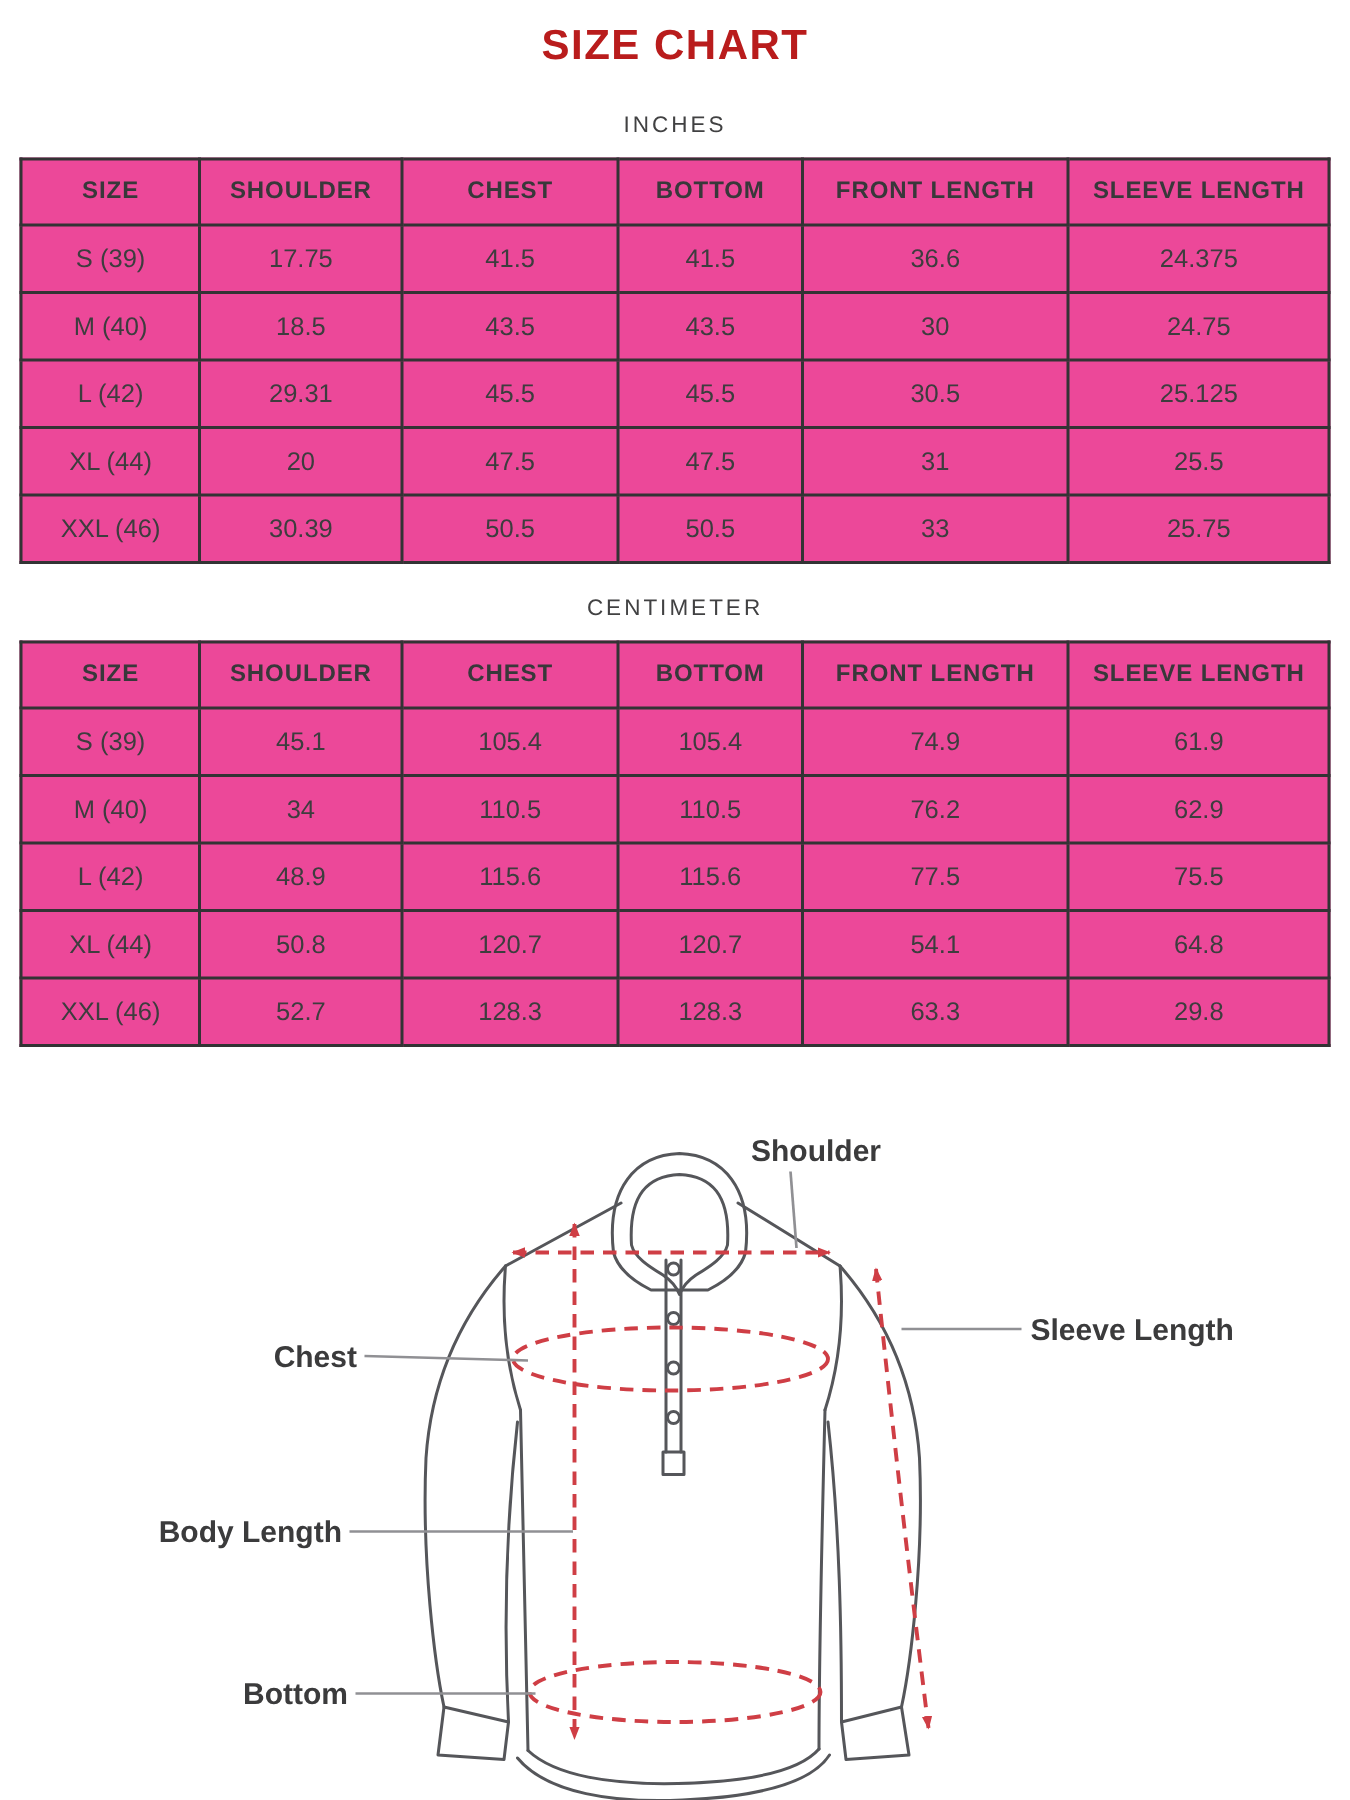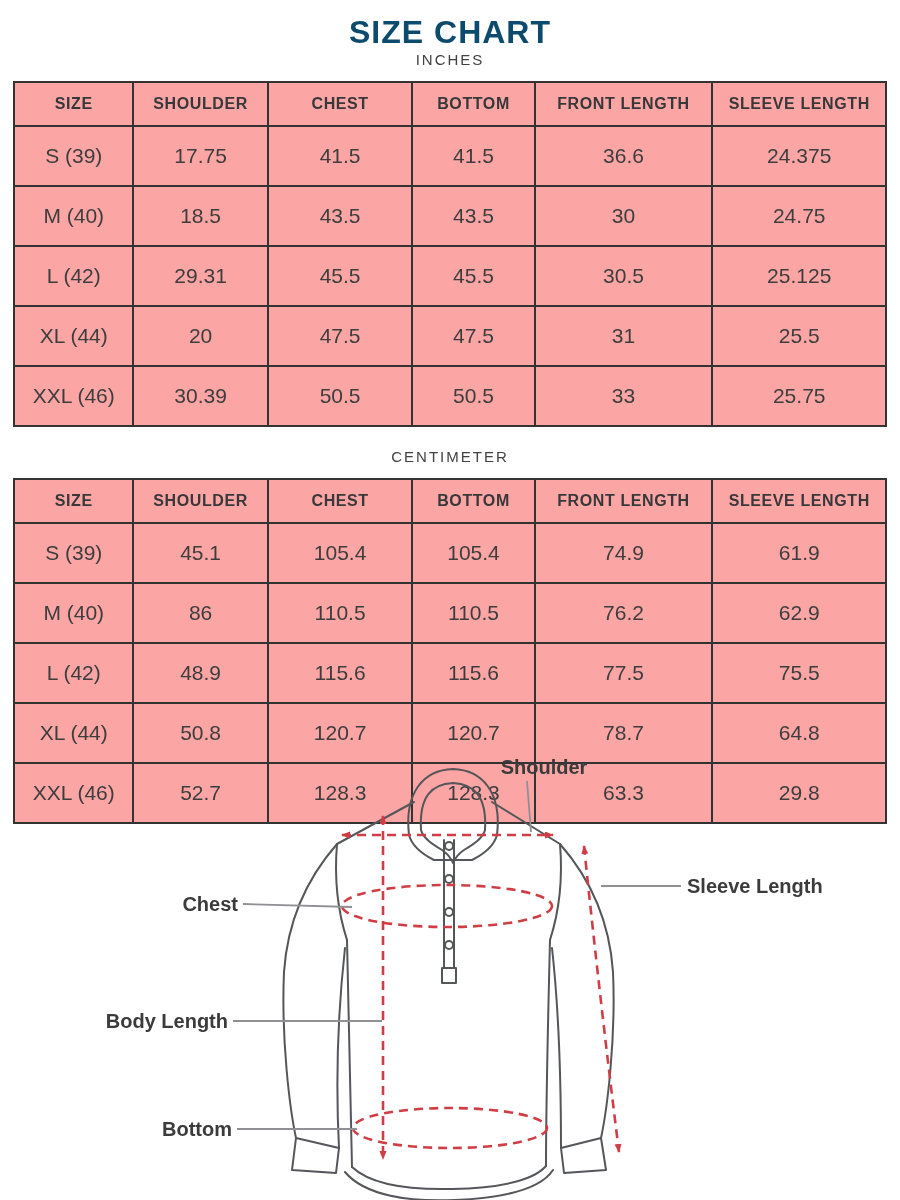--- a/index.html
+++ b/index.html
@@ -12,40 +12,40 @@
   }
   *{box-sizing:border-box;}
   html,body{margin:0;padding:0;}
   body{
     width:900px;height:1200px;background:#ffffff;position:relative;
     font-family:"Liberation Sans", sans-serif;color:var(--text);
     overflow:hidden;
   }
   .page-title{
     margin:14px 0 0;text-align:center;
-    font-size:32px;font-weight:700;letter-spacing:1px;color:#0c4a6e;
+    font-size:28px;font-weight:700;letter-spacing:1px;color:#b91c1c;
   }
   .unit-label{
     text-align:center;font-size:15px;font-weight:400;letter-spacing:2px;color:#414142;
   }
-  .unit-label.first{}
+  .unit-label.first{margin-top:29px;}
   .unit-label.second{margin-top:21px;}
   table.size-table{
     width:874px;margin:13px auto 0;border-collapse:collapse;table-layout:fixed;
-    background:#fca5a5;
+    background:#ec4899;
   }
   table.size-table th, table.size-table td{
     border:2px solid var(--tborder);text-align:center;vertical-align:middle;
     padding:0;
   }
   table.size-table th{
     height:44px;font-size:16px;font-weight:600;letter-spacing:0.6px;color:#38383a;
   }
   table.size-table td{
-    height:60px;font-size:21px;font-weight:400;color:var(--text);
+    height:45px;font-size:17px;font-weight:400;color:var(--text);
   }
   table.size-table th:nth-child(1), table.size-table td:nth-child(1){width:13.7%;}
   table.size-table th:nth-child(2), table.size-table td:nth-child(2){width:15.4%;}
   table.size-table th:nth-child(3), table.size-table td:nth-child(3){width:16.6%;}
   table.size-table th:nth-child(4), table.size-table td:nth-child(4){width:14.0%;}
   table.size-table th:nth-child(5), table.size-table td:nth-child(5){width:20.4%;}
   table.size-table th:nth-child(6), table.size-table td:nth-child(6){width:19.9%;}
   .diagram{
     position:absolute;left:0;top:740px;width:900px;height:460px;
   }
@@ -137,40 +137,40 @@
       <tr>
         <td>S (39)</td>
         <td>45.1</td>
         <td>105.4</td>
         <td>105.4</td>
         <td>74.9</td>
         <td>61.9</td>
       </tr>
       <tr>
         <td>M (40)</td>
-        <td>86</td>
+        <td>34</td>
         <td>110.5</td>
         <td>110.5</td>
         <td>76.2</td>
         <td>62.9</td>
       </tr>
       <tr>
         <td>L (42)</td>
         <td>48.9</td>
         <td>115.6</td>
         <td>115.6</td>
         <td>77.5</td>
         <td>75.5</td>
       </tr>
       <tr>
         <td>XL (44)</td>
         <td>50.8</td>
         <td>120.7</td>
         <td>120.7</td>
-        <td>78.7</td>
+        <td>54.1</td>
         <td>64.8</td>
       </tr>
       <tr>
         <td>XXL (46)</td>
         <td>52.7</td>
         <td>128.3</td>
         <td>128.3</td>
         <td>63.3</td>
         <td>29.8</td>
       </tr>

